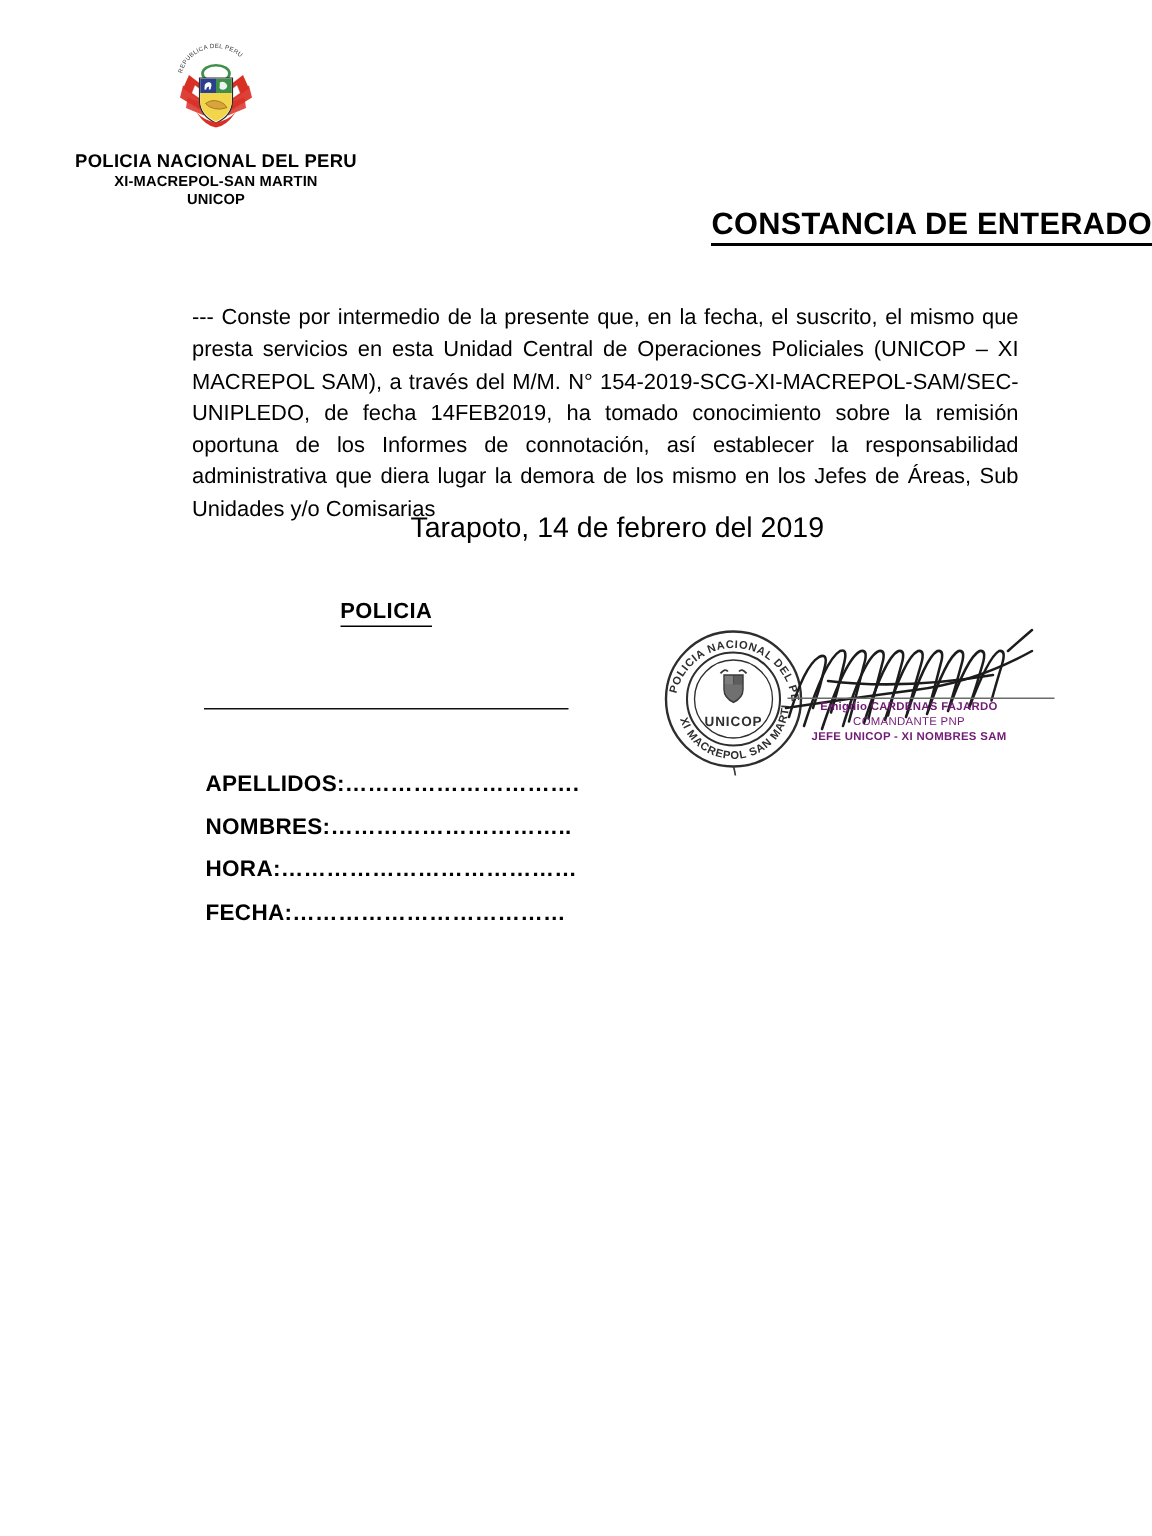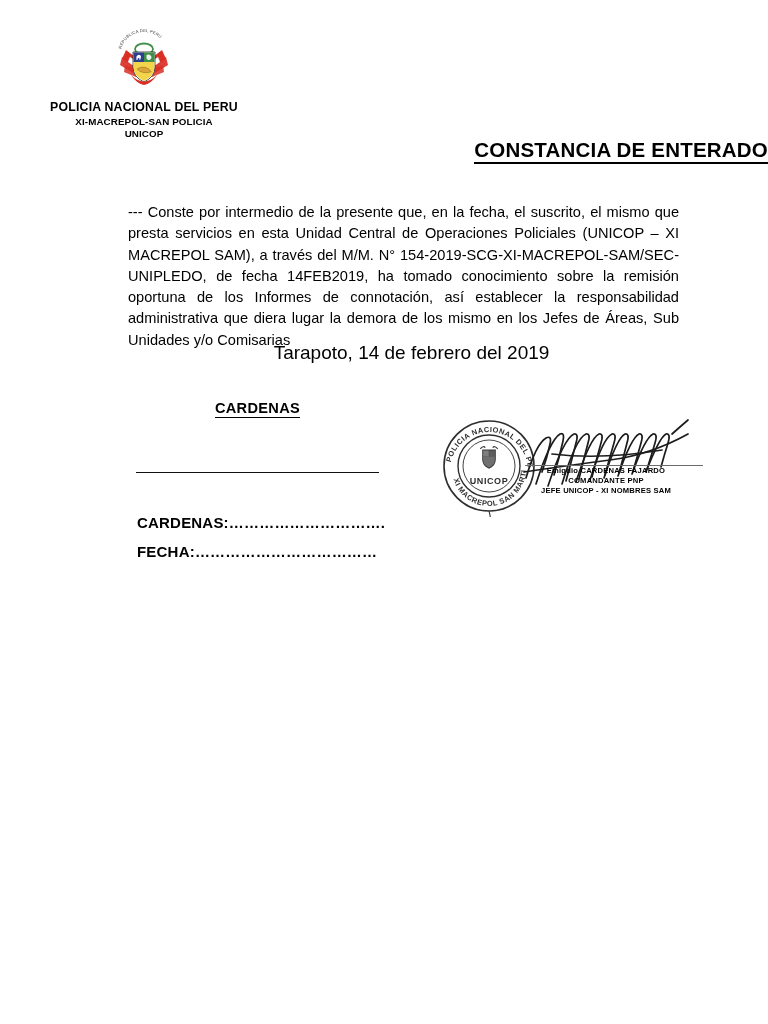--- a/index.html
+++ b/index.html
@@ -171,31 +171,31 @@
     border-top: 1px solid #6b6b6b;
   }
 
   #signatory-info {
     position: absolute;
     left: 78px;
     top: 58px;
     width: 196px;
     text-align: center;
     line-height: 1.32;
-    color: #000000;
+    color: #701a75;
   }
   #signatory-info .sig-name {
     font-size: 7.6px;
     font-weight: bold;
     letter-spacing: 0.2px;
     white-space: nowrap;
   }
   #signatory-info .sig-rank {
     font-size: 7.6px;
-    font-weight: bold;
+    font-weight: normal;
     letter-spacing: 0.2px;
     white-space: nowrap;
   }
   #signatory-info .sig-role {
     font-size: 7.6px;
     font-weight: bold;
     letter-spacing: 0.2px;
     white-space: nowrap;
   }
 </style>
@@ -241,41 +241,47 @@
     <path d="M33.5 28 q2.5 -1.2 4.4 0.8 q1.2 1.4 0.1 2.9 q-1.3 1.7 -3.3 1 q-1.9 -0.7 -1.2 -2.6 Z" fill="#ffffff" opacity="0.9"></path>
 
     <path d="M24 42 q4 -3 9 -1.4 q4 1.3 5.2 4.2 q-4.2 1.6 -8.4 0.6 q-4 -1 -5.8 -3.4 Z" fill="#d9a43b" stroke="#8c6a1c" stroke-width="0.5"></path>
 
     <path d="M18 48 q6 9 13 10 q7 -1 13 -10 q-6 6 -13 6.5 q-7 -0.5 -13 -6.5 Z" fill="#d93026"></path>
   </svg>
 </div>
 
 <div id="org-header">
   <div class="line1">POLICIA NACIONAL DEL PERU</div>
-  <div class="line2">XI-MACREPOL-SAN POLICIA</div>
+  <div class="line2">XI-MACREPOL-SAN MARTIN</div>
   <div class="line3">UNICOP</div>
 </div>
 
 <div id="doc-title">
   <span>CONSTANCIA DE ENTERADO</span>
 </div>
 
 <div id="body-paragraph">--- Conste por intermedio de la presente que, en la fecha, el suscrito, el mismo que presta servicios en esta Unidad Central de Operaciones Policiales (UNICOP – XI MACREPOL SAM), a través del M/M. N° 154-2019-SCG-XI-MACREPOL-SAM/SEC-UNIPLEDO, de fecha 14FEB2019, ha tomado conocimiento sobre la remisión oportuna de los Informes de connotación, así establecer la responsabilidad administrativa que diera lugar la demora de los mismo en los Jefes de Áreas,  Sub Unidades y/o Comisarias</div>
 
 <div id="place-date">Tarapoto, 14 de febrero del 2019</div>
 
 <div id="enterado-heading">
-  <span>CARDENAS</span>
+  <span>POLICIA</span>
 </div>
 
 <div id="enterado-signature-line"></div>
 
 <div id="fields-list">
   <div class="field-row">
-    <span class="field-label">CARDENAS:</span><span class="field-dots">………………………….</span>
+    <span class="field-label">APELLIDOS:</span><span class="field-dots">………………………….</span>
+  </div>
+  <div class="field-row">
+    <span class="field-label">NOMBRES:</span><span class="field-dots">…………………………..</span>
+  </div>
+  <div class="field-row">
+    <span class="field-label">HORA:</span><span class="field-dots">…………………………………</span>
   </div>
   <div class="field-row">
     <span class="field-label">FECHA:</span><span class="field-dots">………………………………</span>
   </div>
 </div>
 
 <div id="signature-block">
 
   <div id="official-seal">
     <svg viewBox="0 0 102 102" width="102" height="102" xmlns="http://www.w3.org/2000/svg">

